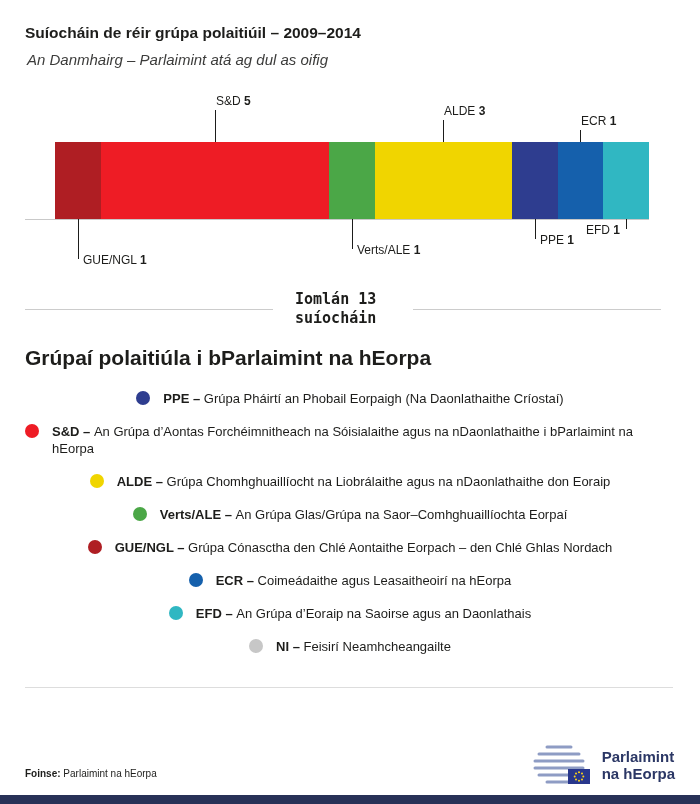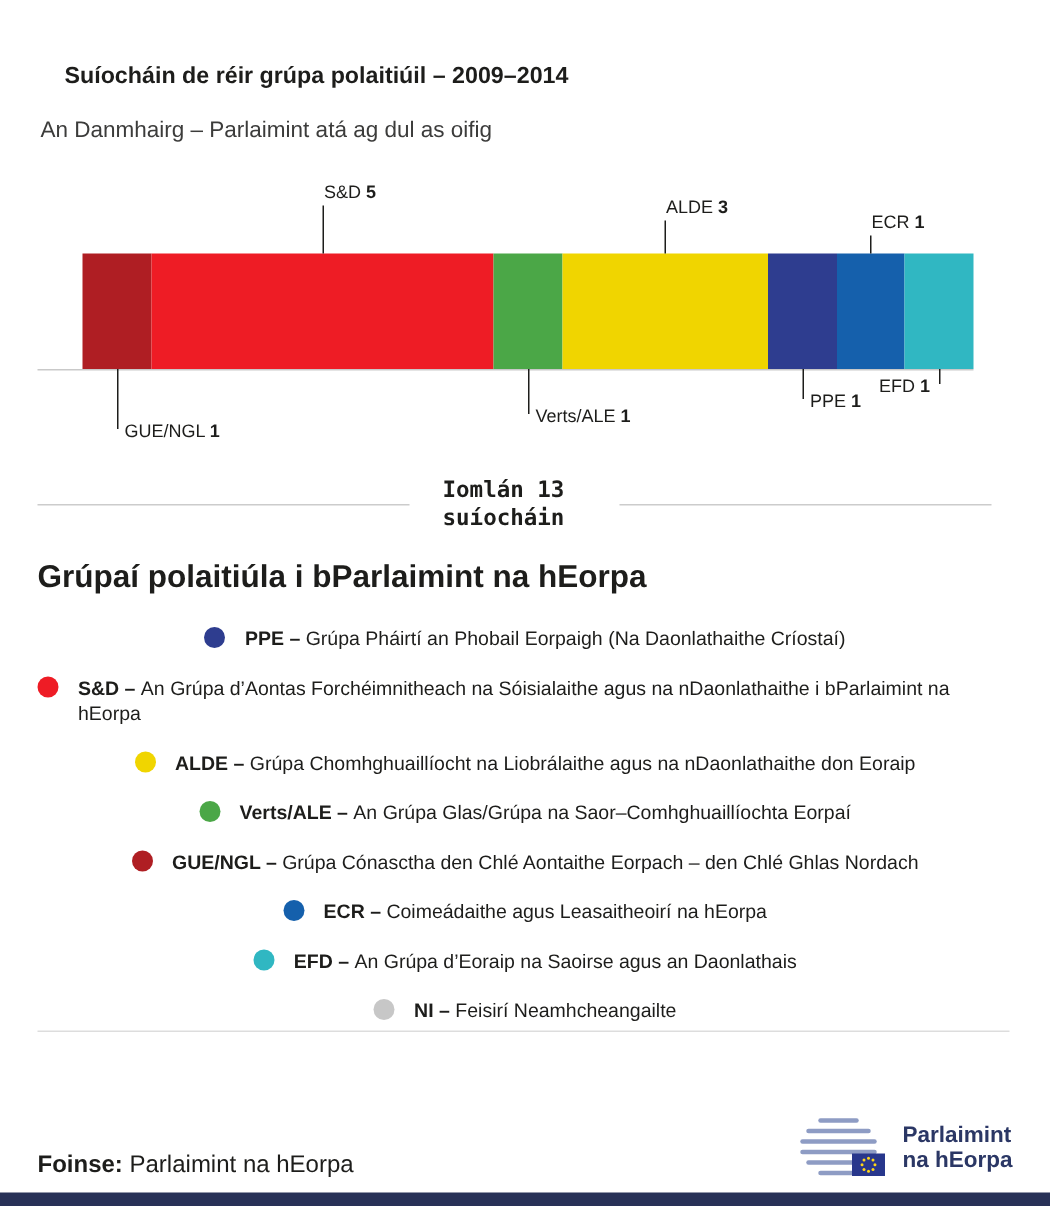--- a/index.html
+++ b/index.html
@@ -12,31 +12,32 @@
   .page {
     position: relative;
     width: 700px;
     height: 804px;
     background: #ffffff;
     overflow: hidden;
   }
   .content { padding: 0 25px; }
 
   .title {
-    margin: 18px;
+    margin: 0;
     padding-top: 24px;
     font-size: 15.5px;
     font-weight: bold;
     color: #1d1d1b;
   }
   .subtitle {
     margin: 9px 0 0 2px;
     font-size: 15px;
     font-weight: normal;
     color: #3c3c3b;
+    font-style: italic;
   }
 
   
   #chart-area {
     position: relative;
     height: 180px;
     margin-top: 24px;
   }
   .bar {
     position: absolute;
@@ -112,21 +113,21 @@
     width: 650px;
     margin: 0;
     font-size: 12px;
     line-height: 1.5;
     color: #1d1d1b;
   }
   .source {
     position: absolute;
     left: 25px; top: 768px;
     margin: 0;
-    font-size: 16px;
+    font-size: 10px;
   }
   .logo {
     position: absolute;
     right: 25px; top: 742px;
     display: flex;
     align-items: center;
     justify-content: space-between;
   }
   .logo-text {
     margin-left: 10px;

